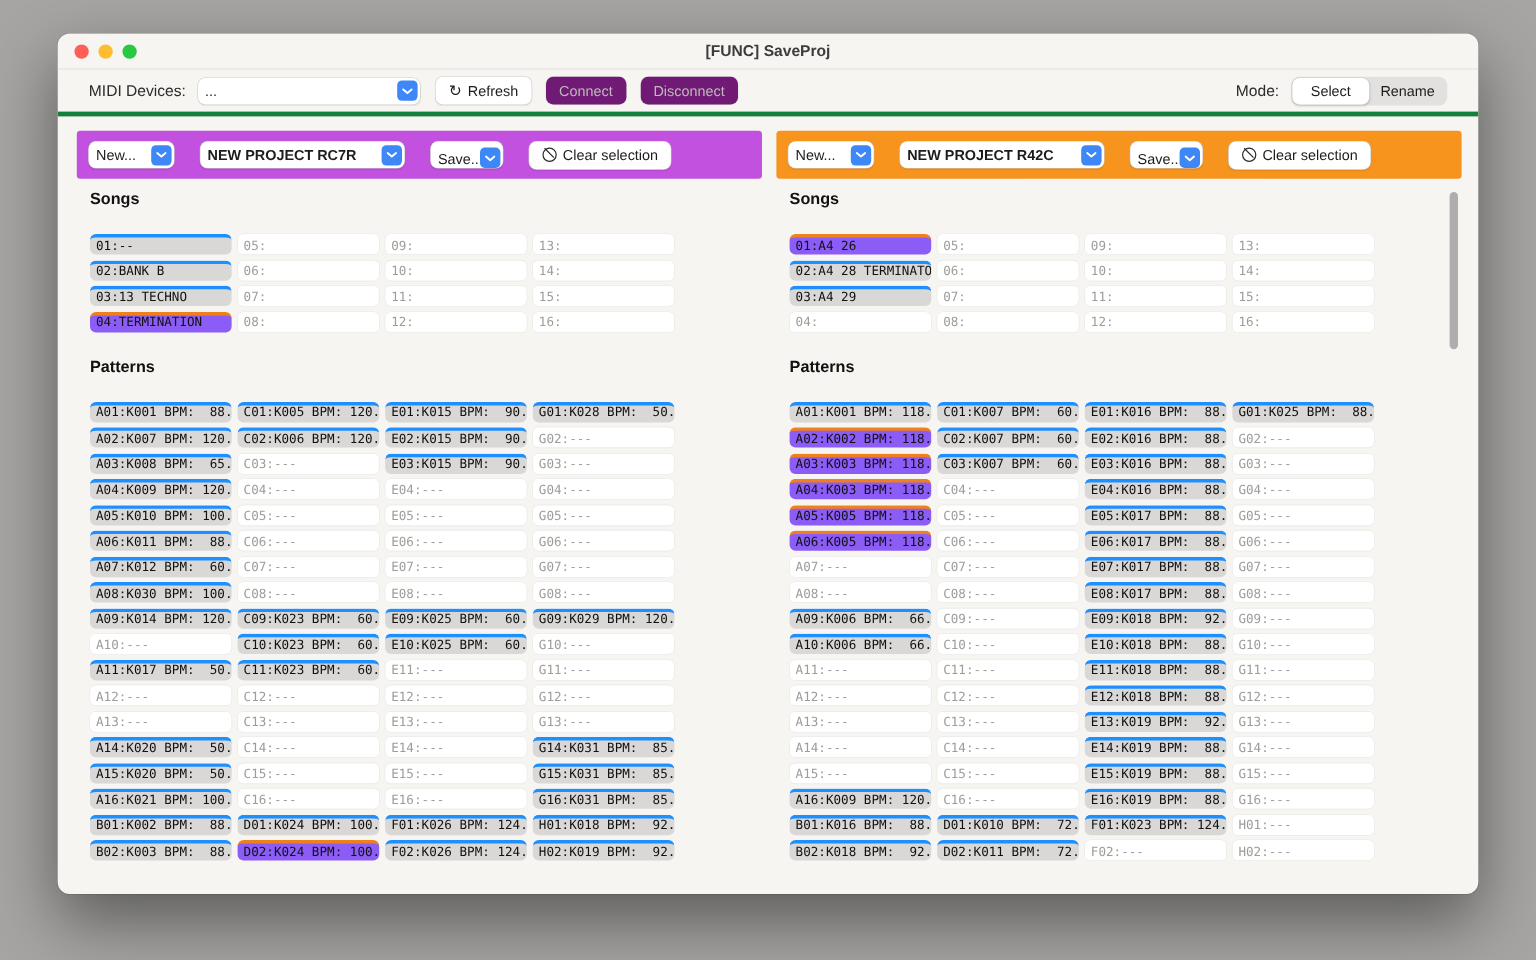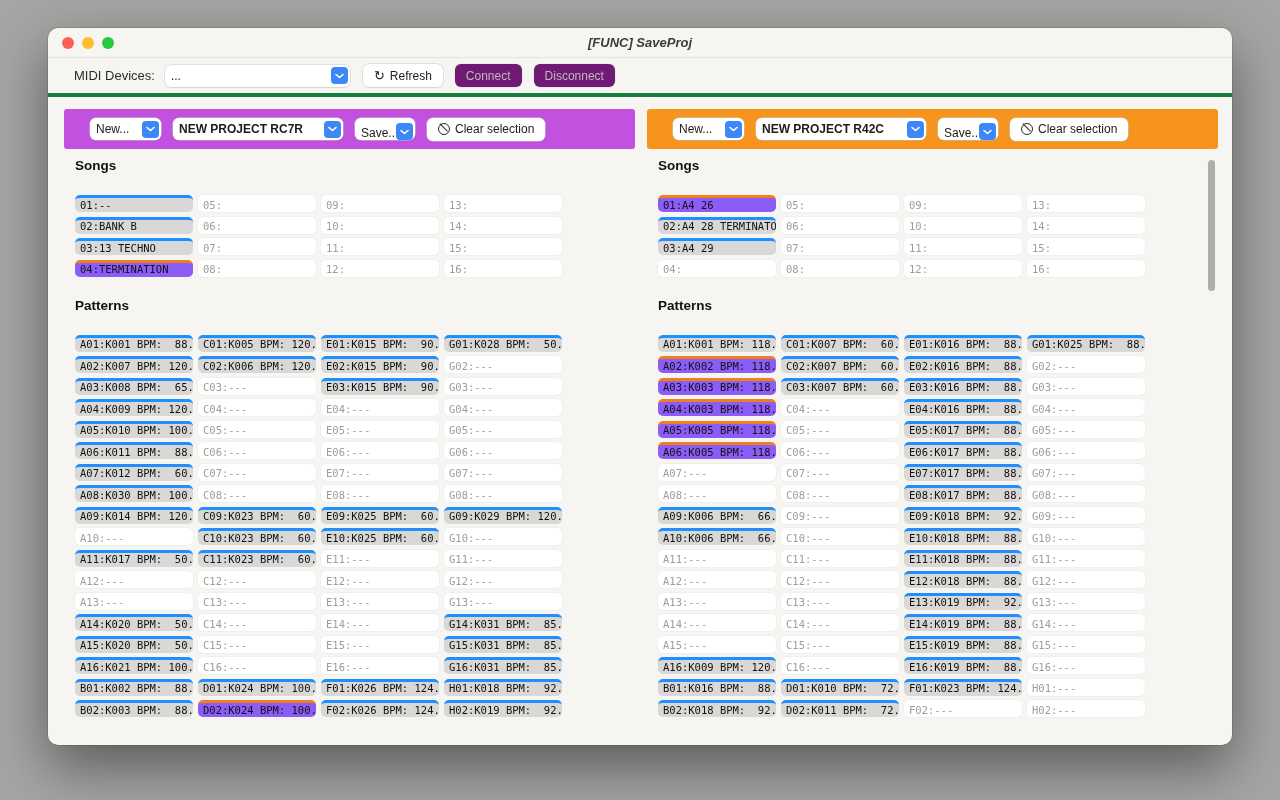--- a/index.html
+++ b/index.html
@@ -8,21 +8,21 @@
 
   .window { position:absolute; left:48px; top:28px; width:1184px; height:717px;
     background:#f6f5f2; border-radius:10px; box-shadow:0 22px 55px rgba(0,0,0,.45), 0 0 0 .5px rgba(0,0,0,.2);
     overflow:hidden; }
 
   
   .titlebar { position:relative; height:30px; border-bottom:1px solid #e4e2df; }
   .traffic { position:absolute; left:14px; top:9px; display:flex; gap:8px; }
   .dot { width:12px; height:12px; border-radius:50%; }
   .dot.red { background:#ff5f57; } .dot.yellow { background:#febc2e; } .dot.green { background:#28c840; }
-  .title { text-align:center; line-height:30px; font-size:13px; font-weight:bold; color:#3c3c3c;font-style:italic; }
+  .title { text-align:center; line-height:30px; font-size:13px; font-weight:bold; color:#3c3c3c; }
 
   
   .toolbar { height:39px; display:flex; align-items:center; padding:0 26px; border-bottom:4px solid #15803d; }
   .tb-label { font-size:13px; color:#2b2b2b; margin-right:10px; }
   .select { display:flex; align-items:center; background:#fff; border-radius:6px; height:22px; padding:0 2px 0 0;
     box-shadow:0 0 0 .5px #cfcdca, 0 1px 1px rgba(0,0,0,.08); }
   .select .sel-label { flex:1; font-size:12px; color:#1c1c1c; padding:0 6px; white-space:nowrap; overflow:hidden; }
   .sel-btn { width:17px; height:17px; border-radius:4px; background:#3d87f7; display:flex; align-items:center; justify-content:center; flex:0 0 auto; }
   .midi-select { width:185px; margin-right:13px; }
   .btn { height:23px; display:flex; align-items:center; gap:5px; padding:0 11px; border:none;
@@ -31,21 +31,21 @@
   .btn.disabled { background:#701a75; color:#bdbbb9; box-shadow:0 0 0 .5px #e2e0dd; margin-left:12px; }
   .refresh-glyph { font-size:13px; line-height:1; }
   .mode-area { margin-left:auto; display:flex; align-items:center; }
   .segmented { display:flex; background:#e3e1df; border-radius:7px; padding:1px; height:24px; margin-left:10px; }
   .segment { width:64px; font-size:12px; display:flex; align-items:center; justify-content:center; border-radius:6px; color:#1c1c1c; }
   .segment.active { background:#fff; box-shadow:0 0 0 .5px #cfcdca, 0 1px 2px rgba(0,0,0,.18); }
 
   
   .content { display:flex; gap:12px; padding:12px 14px 0 16px; }
   .panel { flex:1; min-width:0; }
-  .panel-header { height:40px; border-radius:3px; display:flex; align-items:center; padding:0 26px; gap:12px; }
+  .panel-header { height:40px; border-radius:3px; display:flex; align-items:center; padding:0 10px; gap:22px; }
   .w-new { width:71px; } .w-proj { width:170px;font-weight:bold; } .w-save { width:60px;align-items:flex-end; }
   .no-icon { width:12px; height:12px; border:1.4px solid #2b2b2b; border-radius:50%; position:relative; display:inline-block; }
   .no-icon::after { content:""; position:absolute; left:-1.4px; top:3.4px; width:11.4px; height:1.4px; background:#2b2b2b; transform:rotate(45deg); }
 
   .section-title { font-size:13.5px; font-weight:bold; color:#111; margin:9px 0 22px 11px; }
   .section-title.patterns-title { margin-top:21px; }
 
   .cell-grid { display:grid; grid-template-columns:repeat(4, 118px); grid-auto-flow:column;
     column-gap:5px; row-gap:4.5px; margin-left:11px; }
   .cell-grid.songs { grid-template-rows:repeat(4, 17px); }
@@ -87,20 +87,31 @@
     <button class="btn">
       <span class="refresh-glyph">↻</span>
       <span>Refresh</span>
     </button>
     <button class="btn disabled">
       <span>Connect</span>
     </button>
     <button class="btn disabled">
       <span>Disconnect</span>
     </button>
+    <div class="mode-area">
+      <span class="tb-label" style="margin-right:0;">Mode:</span>
+      <div class="segmented">
+        <div class="segment active">
+          <span>Select</span>
+        </div>
+        <div class="segment">
+          <span>Rename</span>
+        </div>
+      </div>
+    </div>
   </div>
 
   <div class="content">
 
     <section class="panel">
       <div class="panel-header" style="background: rgb(193, 81, 222);">
         <div class="select w-new">
           <span class="sel-label">New...</span>
           <span class="sel-btn">
             <svg width="9" height="6" viewBox="0 0 9 6">

